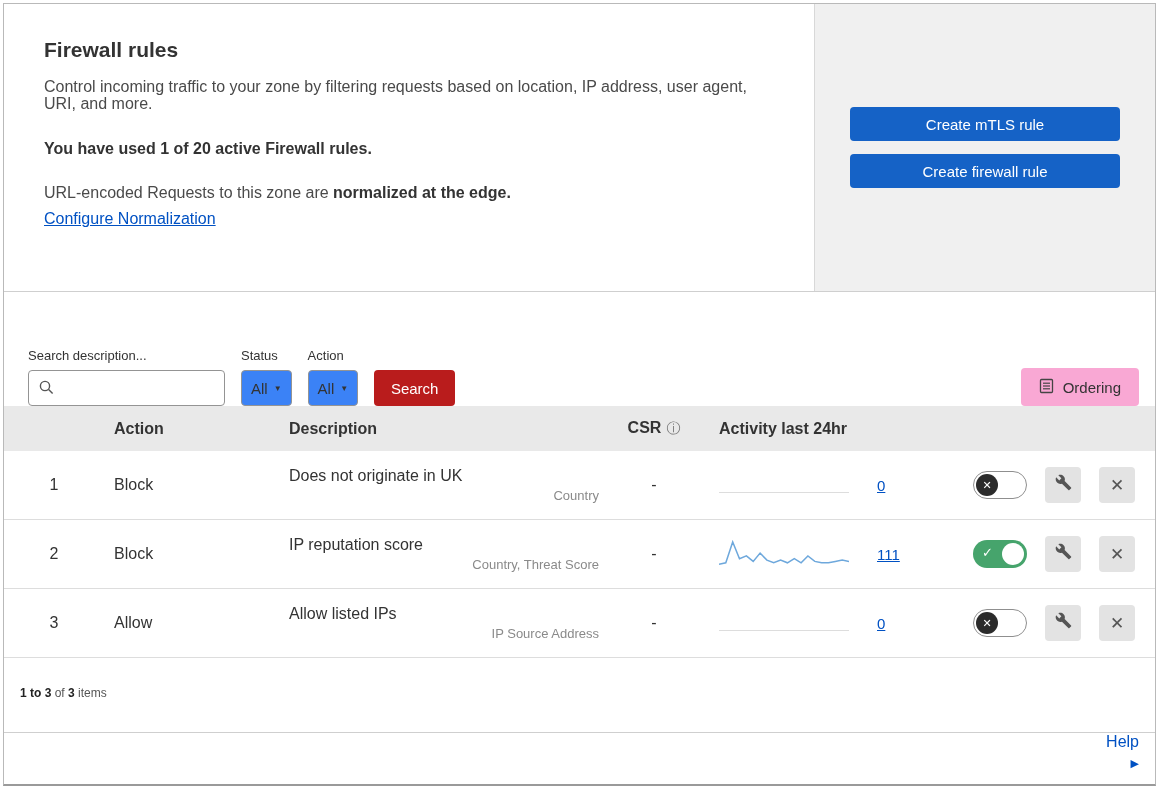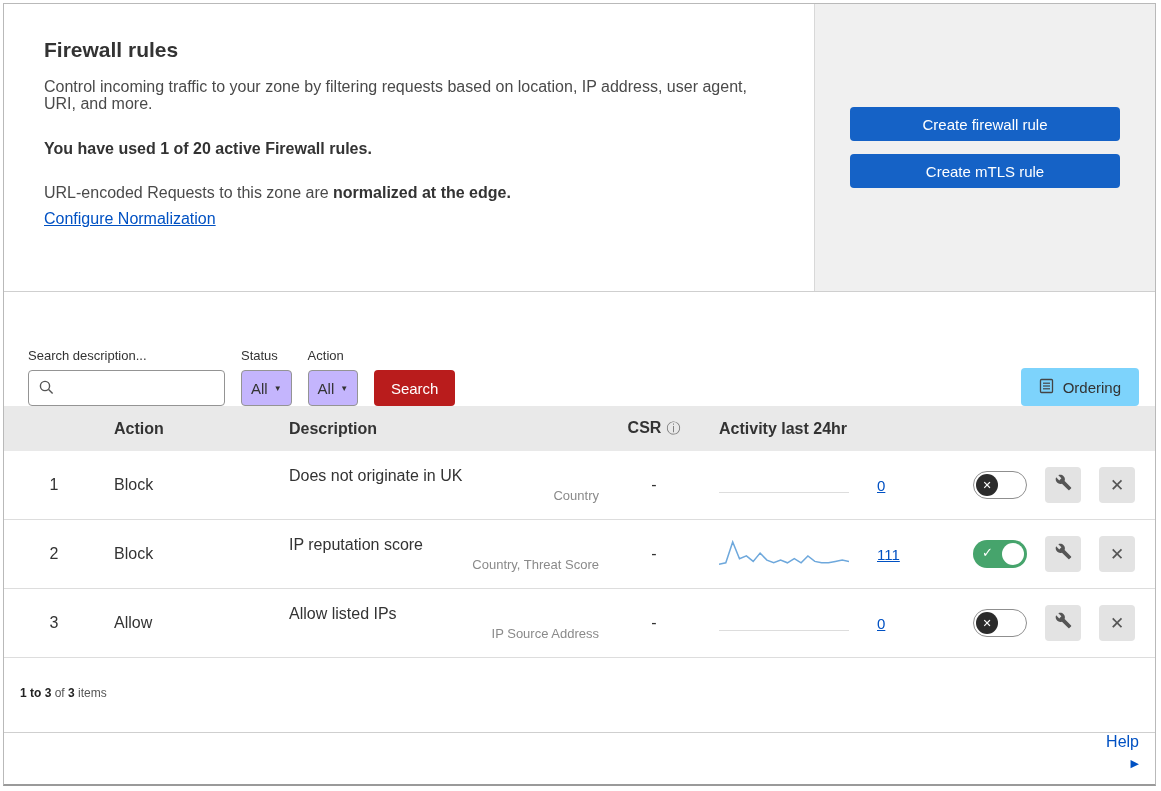--- a/index.html
+++ b/index.html
@@ -42,31 +42,31 @@
   .toolbar { display: flex; align-items: flex-end; padding: 22px 16px 0 24px; height: 114px; flex: none; gap: 16px; }
   .fgroup { display: flex; flex-direction: column; }
   .flabel { font-size: 13px; color: #333; margin-bottom: 7px; }
   .search-box { position: relative; width: 197px; }
   .search-box input {
     width: 197px; height: 36px; border: 1px solid #949494; border-radius: 4px;
     padding: 0 8px 0 34px; font-size: 15px; font-family: inherit; color: #333; outline: none;
   }
   .search-glyph { position: absolute; left: 10px; top: 9px; }
   .dd {
-    height: 36px; border: 1px solid #949494; border-radius: 4px; background: #c4b5fd;
+    height: 36px; border: 1px solid #949494; border-radius: 4px; background: #3b82f6;
     display: flex; align-items: center; gap: 6px; padding: 0 9px; font-size: 15px; cursor: pointer;
   }
   .dd .caret { font-size: 8px; color: #333; }
   .btn-search {
     height: 36px; width: 81px; border: none; border-radius: 4px;
     background: #b91c1c; color: #fff; font-size: 15px; cursor: pointer; font-family: inherit;
   }
   .btn-ordering {
     margin-left: auto; height: 38px; padding: 0 18px; border: none; border-radius: 4px;
-    background: #7dd3fc; color: #333; font-size: 15px; cursor: pointer;
+    background: #f9a8d4; color: #333; font-size: 15px; cursor: pointer;
     display: flex; align-items: center; gap: 9px; font-family: inherit;
   }
 
   
   .grid-row {
     display: grid;
     grid-template-columns: 100px 175px 320px 110px 250px 1fr;
     align-items: center;
   }
   .thead { height: 45px; background: #e9e9e9; font-weight: 600; font-size: 16px; color: #333; flex: none; }
@@ -118,22 +118,22 @@
 
   <div class="top">
     <div class="top-left">
       <div class="page-title">Firewall rules</div>
       <div class="desc">Control incoming traffic to your zone by filtering requests based on location, IP address, user agent, URI, and more.</div>
       <div class="usage">You have used 1 of 20 active Firewall rules.</div>
       <div class="norm"><span>URL-encoded Requests to this zone are </span><b>normalized at the edge.</b></div>
       <a class="link">Configure Normalization</a>
     </div>
     <div class="top-right">
+      <button class="btn-primary">Create mTLS rule</button>
       <button class="btn-primary">Create firewall rule</button>
-      <button class="btn-primary">Create mTLS rule</button>
     </div>
   </div>
 
   <div class="toolbar">
     <div class="fgroup">
       <div class="flabel">Search description...</div>
       <div class="search-box">
         <span class="search-glyph">
           <svg width="17" height="17" viewBox="0 0 17 17">
               <circle cx="7" cy="7" r="4.6" fill="none" stroke="#555" stroke-width="1.4"></circle>

